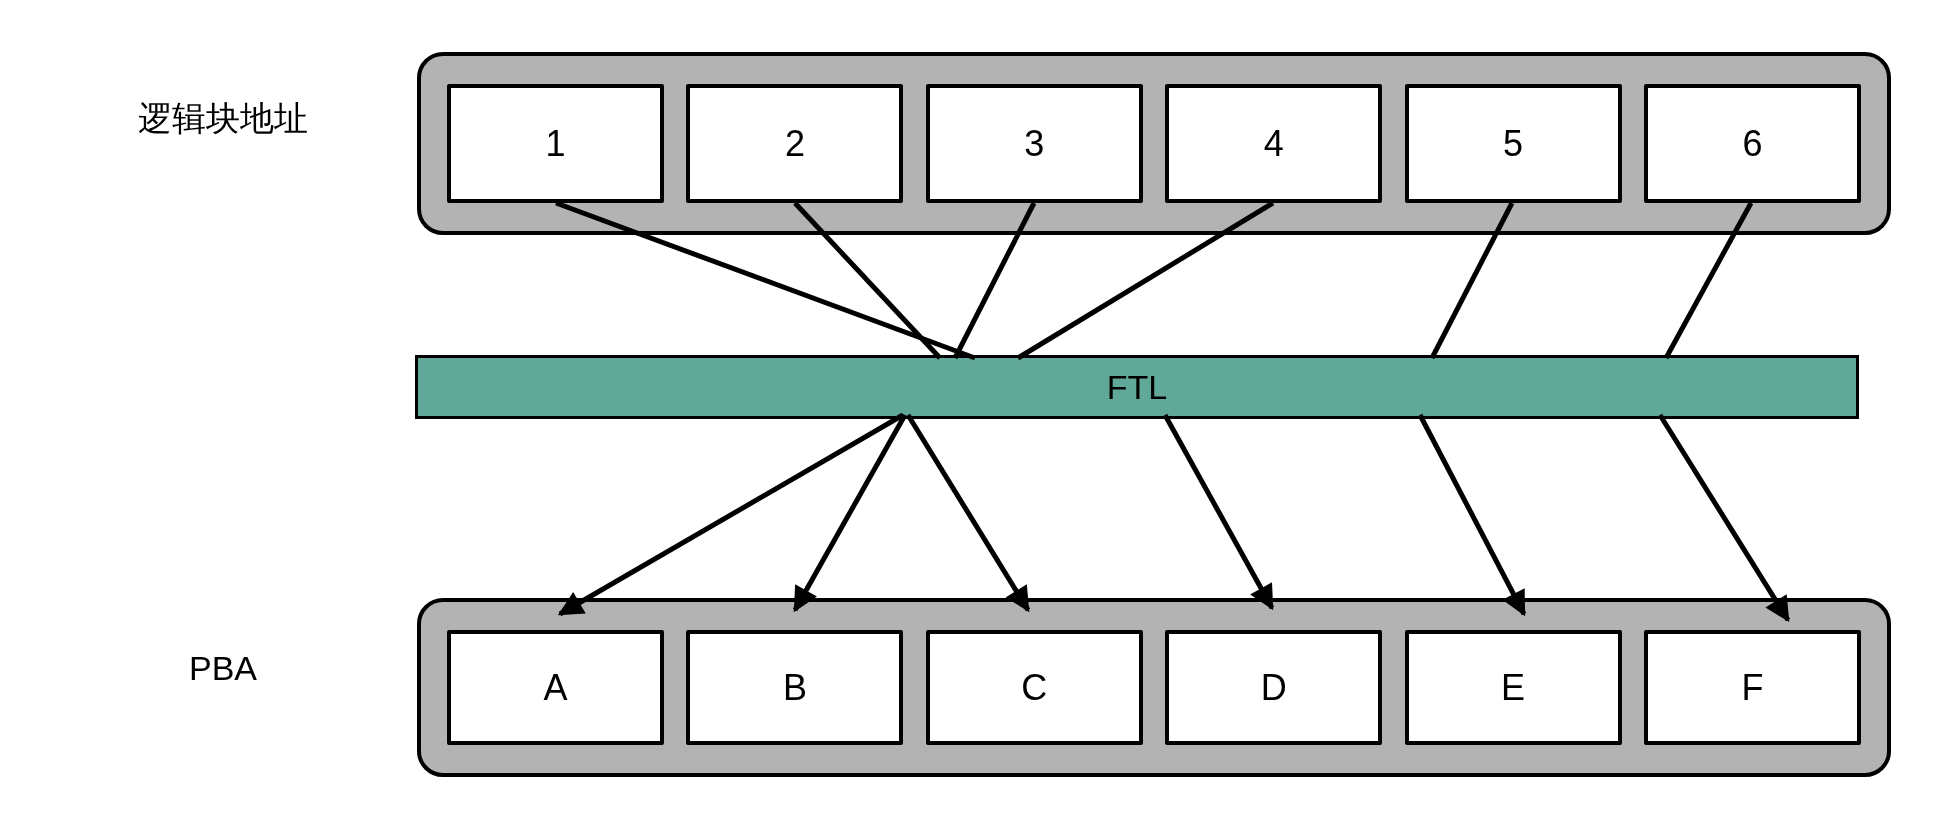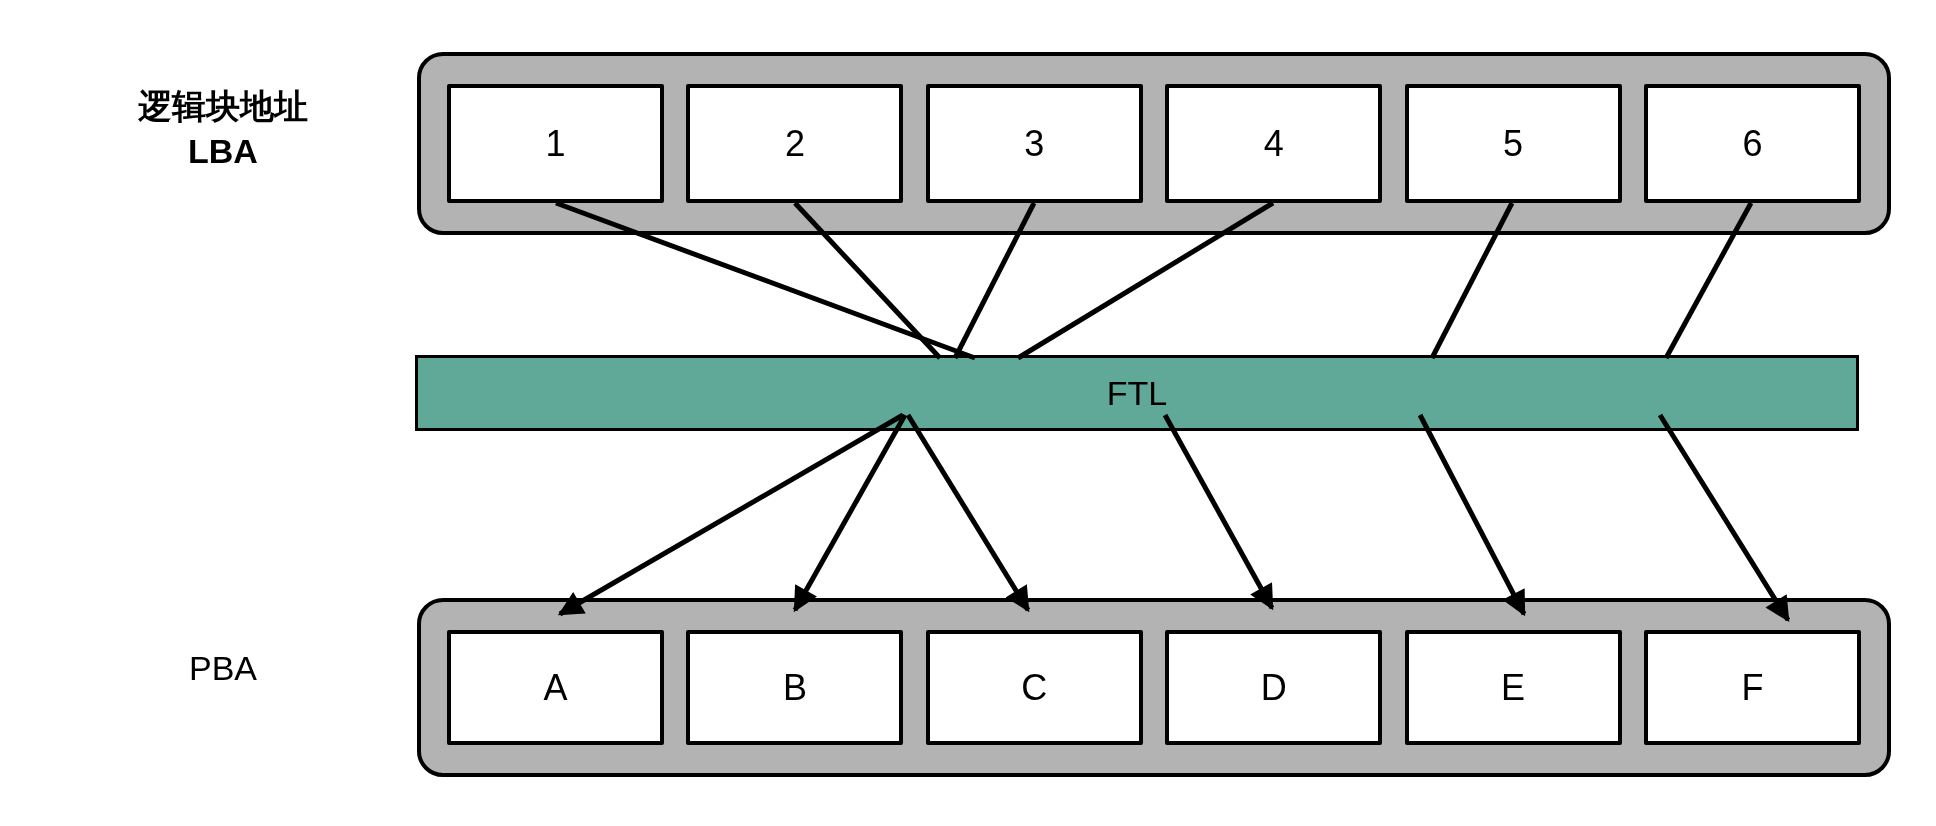--- a/index.html
+++ b/index.html
@@ -11,21 +11,21 @@
     font-family: "Liberation Sans", "DejaVu Sans", sans-serif;
     color: #000;
   }
   .row-label {
     position: absolute;
     width: 300px;
     text-align: center;
     font-size: 34px;
     line-height: 1.32;
   }
-  #lba-label { left: 73px; top: 84px; font-weight: bold; }
+  #lba-label { left: 73px; top: 96px; }
   #pba-label { left: 73px; top: 646px; }
 
   .block-container {
     position: absolute;
     left: 417px; width: 1474px;
     background: var(--container-gray, #b3b3b3);
     border: 4px solid var(--line-black, #000);
     border-radius: 26px;
     box-sizing: border-box;
     display: flex;
@@ -43,21 +43,21 @@
     border-radius: 2px;
     box-sizing: border-box;
     display: flex; align-items: center; justify-content: center;
     font-size: 36px;
   }
   #pba-container .cell { height: 115px; }
 
   #ftl-bar {
     position: absolute;
     left: 415px; top: 355px;
-    width: 1444px; height: 76px;
+    width: 1444px; height: 64px;
     box-sizing: border-box;
     background: var(--ftl-teal, #60a898);
     border: 3px solid var(--line-black, #000);
     display: flex; align-items: center; justify-content: center;
     font-size: 34px;
   }
 
   #lines {
     position: absolute; left: 0; top: 0;
     width: 1936px; height: 826px;
@@ -88,21 +88,20 @@
       <line x1="905" y1="415" x2="795" y2="610" class="conn" marker-end="url(#arrow)"></line>
       <line x1="908" y1="415" x2="1028" y2="610" class="conn" marker-end="url(#arrow)"></line>
       <line x1="1165" y1="415" x2="1272" y2="608" class="conn" marker-end="url(#arrow)"></line>
       <line x1="1420" y1="415" x2="1524" y2="614" class="conn" marker-end="url(#arrow)"></line>
       <line x1="1660" y1="415" x2="1788" y2="620" class="conn" marker-end="url(#arrow)"></line>
     </g>
 </svg>
 
 <div class="row-label" id="lba-label">
   <div>逻辑块地址</div>
-  <div>LBA</div>
 </div>
 
 <div class="row-label" id="pba-label">
   <div>PBA</div>
 </div>
 
 <div class="block-container" id="lba-container">
   <div class="cell">1</div>
   <div class="cell">2</div>
   <div class="cell">3</div>

